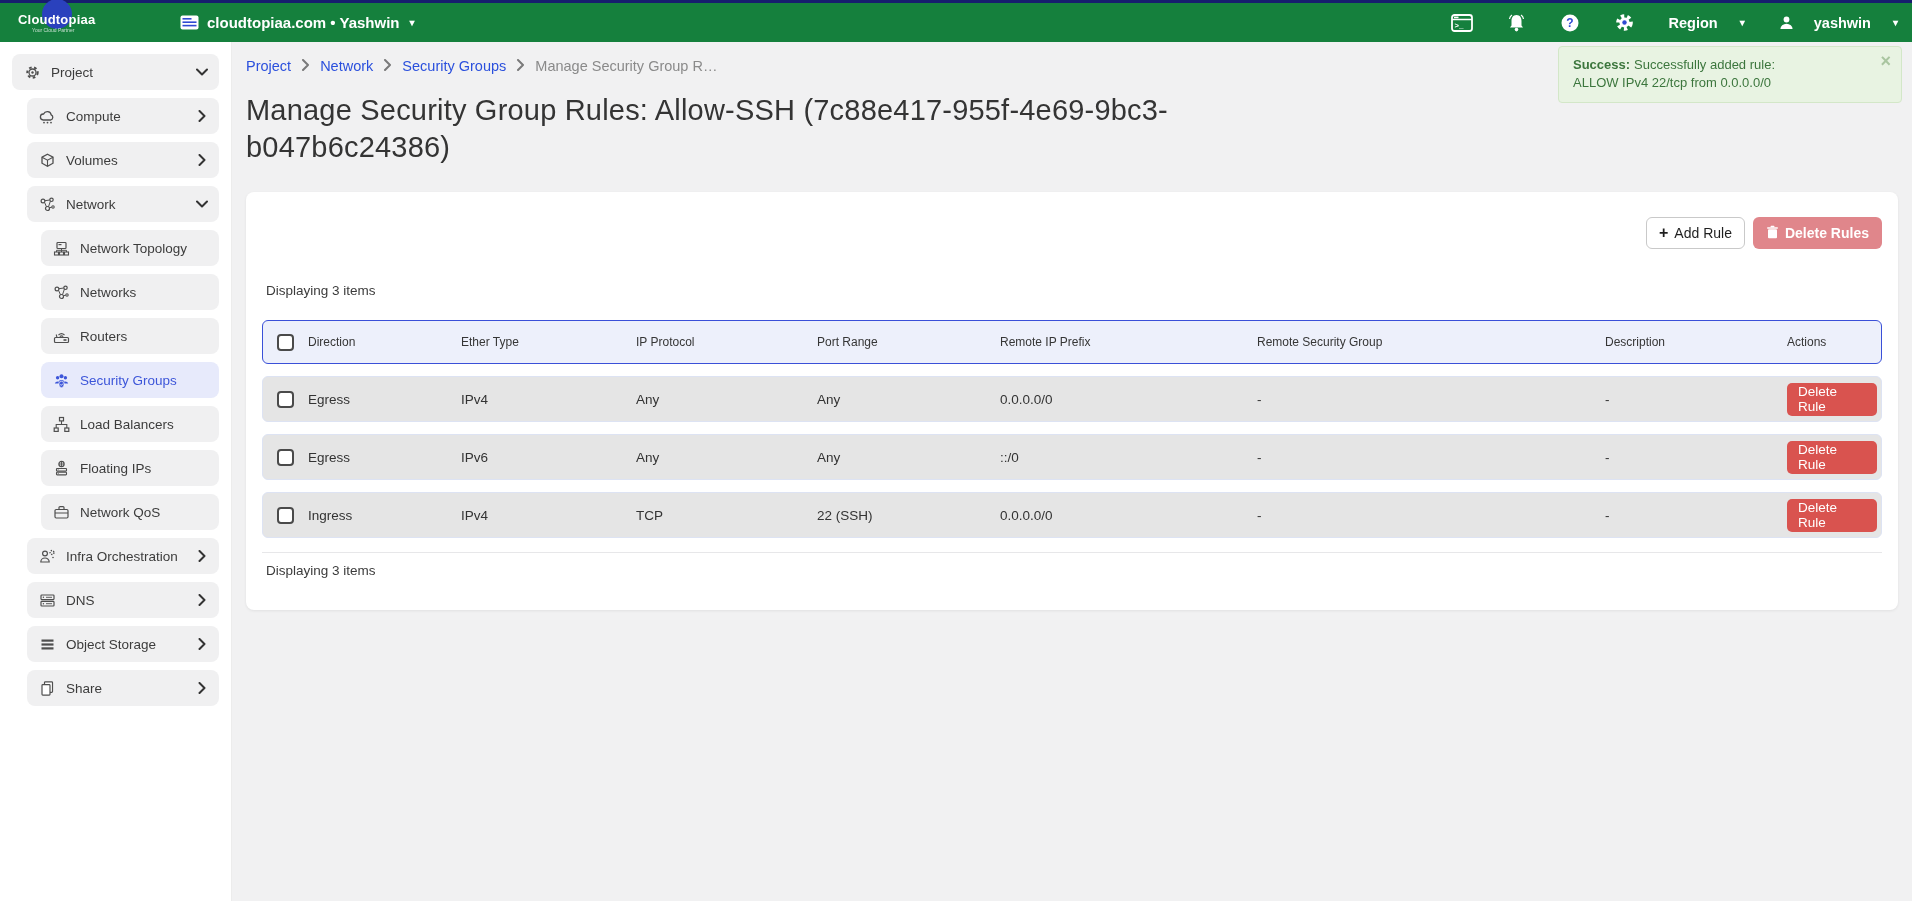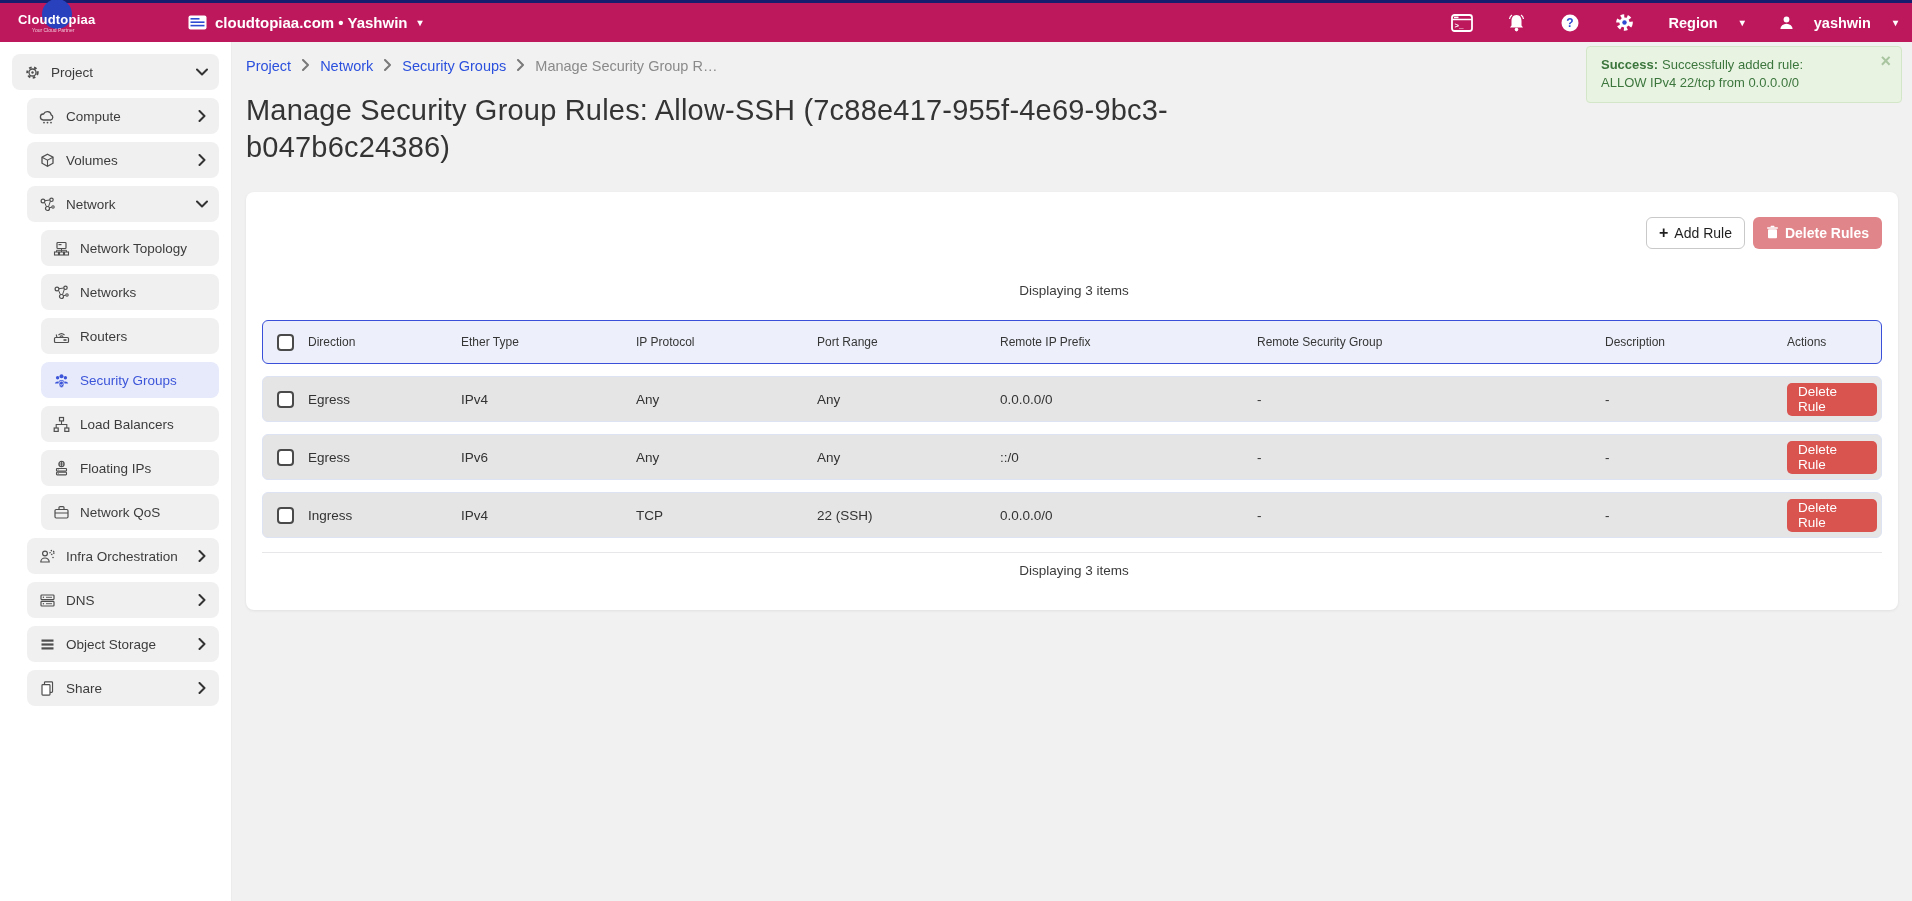--- a/index.html
+++ b/index.html
@@ -2,26 +2,26 @@
 <html><head>
 <meta charset="utf-8">
 <style>
   * { margin:0; padding:0; box-sizing:border-box; }
   html,body { width:1912px; height:901px; overflow:hidden; }
   body { font-family:"Liberation Sans", sans-serif; background:#f1f1f2; color:#333; }
   .page { width:1912px; height:901px; display:flex; flex-direction:column; }
 
   
   .topstrip { height:3px; background:#161d6e; }
-  .topbar { height:39px; background:#be185d; display:flex; align-items:center; color:#fff; padding:0 14px 0 18px; }
+  .topbar { height:39px; background:#15803d; display:flex; align-items:center; color:#fff; padding:0 14px 0 18px; }
   .brand { position:relative; width:150px; cursor:pointer; }
   .brand::before { content:""; position:absolute; left:24px; top:-13px; width:30px; height:30px; border-radius:50%; background:#2a41bd; }
   .brand-name { position:relative; font-size:13px; font-weight:bold; letter-spacing:.2px; }
   .brand-tag { position:relative; font-size:5px; opacity:.75; margin-left:14px; }
-  .context { display:flex; align-items:center; gap:8px; margin-left:20px; font-size:15px; font-weight:600; cursor:pointer; }
+  .context { display:flex; align-items:center; gap:8px; margin-left:12px; font-size:15px; font-weight:600; cursor:pointer; }
   .caret { font-size:10px; line-height:1; margin-left:2px; }
   .tb-right { margin-left:auto; display:flex; align-items:center; gap:34px; }
   .tb-ic { display:flex; align-items:center; cursor:pointer; }
   .tb-menu { display:flex; align-items:center; gap:20px; font-size:14.5px; font-weight:600; cursor:pointer; }
 
   
   .frame { flex:1; display:flex; min-height:0; }
   .sidebar { width:232px; background:#fff; padding-top:12px; border-right:1px solid #ececec; }
   .sb-item { display:flex; align-items:center; gap:10px; height:36px; margin:0 12px 8px 12px; padding:0 12px; background:#f0f0f1; border-radius:8px; font-size:13.5px; color:#3c3c3c; cursor:pointer; }
   .sb-item.lvl1 { margin-left:27px; }
@@ -35,33 +35,33 @@
   .main { flex:1; position:relative; padding:16px 14px 0 14px; min-width:0; }
 
   
   .crumbs { display:flex; align-items:center; gap:10px; font-size:14.5px; }
   .crumb-link { color:#2b50dd; cursor:pointer; }
   .crumb-cur { color:#8a8a8a; }
 
   .page-title { margin-top:18px; font-size:29px; line-height:37px; font-weight:400; color:#343434; max-width:1060px; letter-spacing:.2px; }
 
   
-  .toast { position:absolute; top:4px; right:10px; width:316px; background:#e8f3e2; border:1px solid #d3e7c8; border-radius:4px; padding:9px 12px 10px 14px; font-size:13px; color:#3c763d; line-height:18px; z-index:5; }
+  .toast { position:absolute; top:4px; right:10px; width:344px; background:#e8f3e2; border:1px solid #d3e7c8; border-radius:4px; padding:9px 12px 10px 14px; font-size:13px; color:#3c763d; line-height:18px; z-index:5; }
   .toast b { font-weight:bold; }
   .toast .t-line1 { margin-left:4px; }
   .toast-close { position:absolute; top:7px; right:10px; font-size:18px; font-weight:bold; color:#a9c5a0; line-height:14px; cursor:pointer; }
 
   
   .card { margin-top:26px; width:1652px; background:#fff; border-radius:8px; box-shadow:0 1px 3px rgba(0,0,0,.07); padding:16px 16px 32px 16px; }
   .toolbar { display:flex; justify-content:flex-end; gap:8px; margin-top:9px; }
   .btn { display:inline-flex; align-items:center; gap:6px; height:32px; padding:0 12px; border-radius:6px; font-size:14px; cursor:pointer; border:1px solid transparent; }
   .btn-add { background:#fff; border-color:#c9c9c9; color:#1f1f1f; }
   .btn-add .plus { font-weight:bold; font-size:16px; }
   .btn-del-rules { background:#e0868b; color:#fff; font-weight:600; }
-  .count { font-size:13.5px; color:#3b3b3b;text-align:center; }
+  .count { font-size:13.5px; color:#3b3b3b; }
   .count-top { margin-top:34px; margin-left:4px; }
   .count-bottom { margin-top:10px; margin-left:4px; }
 
   .grid { display:grid; grid-template-columns:45px 153px 175px 181px 183px 257px 348px 182px 1fr; align-items:center; }
   .thead { margin-top:22px; height:44px; background:#edf0fb; border:1.5px solid #3a50d8; border-radius:6px; font-size:12px; color:#363636; }
   .trow { height:46px; background:#e5e5e5; border:1px solid #dde3f3; border-radius:6px; margin-top:12px; font-size:13.5px; color:#333; }
   .cell-cb { display:flex; justify-content:center; }
   .cb { width:17px; height:17px; border:2px solid #4a4a4a; border-radius:4px; background:#fff; cursor:pointer; }
   .cell-actions { display:flex; justify-content:flex-end; padding-right:4px; }
   .btn-del-rule { height:33px; display:inline-flex; align-items:center; padding:0 11px; background:#d9534f; color:#fff; font-size:13.5px; border-radius:5px; cursor:pointer; }

